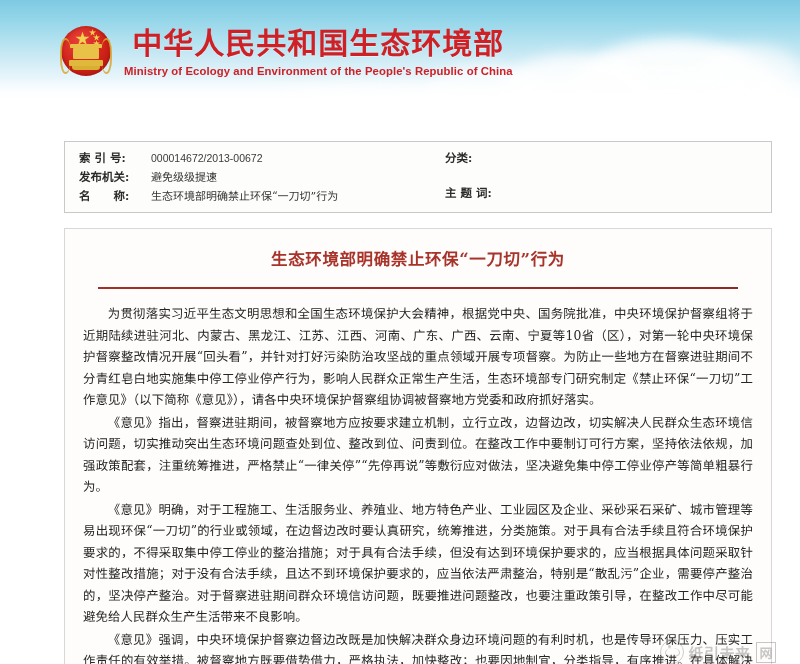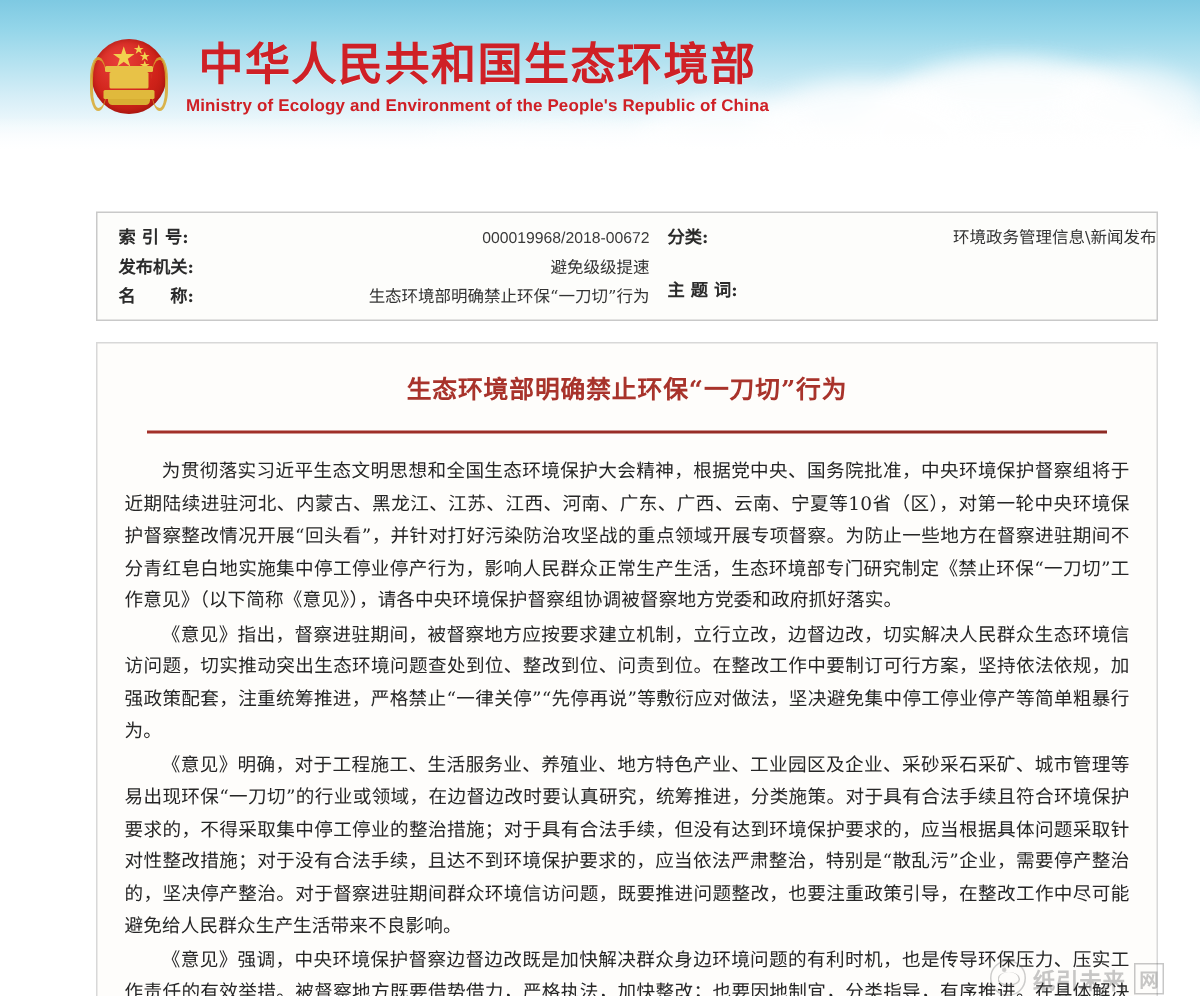--- a/index.html
+++ b/index.html
@@ -177,21 +177,20 @@
     gap: 2px;
   }
   .meta-col.left  { width: 368px; padding-left: 14px; box-sizing: border-box; }
   .meta-col.right { flex: 1; padding-left: 12px; box-sizing: border-box; }
 
   .meta-row {
     display: flex;
     align-items: baseline;
     min-height: 17px;
     line-height: 17px;
-    justify-content: space-between;
   }
   .meta-label {
     font-family: "DejaVu Serif", "Liberation Serif", serif;
     font-size: 11.5px;
     font-weight: 700;
     color: #2b2b2b;
     white-space: nowrap;
     flex: 0 0 auto;
   }
   .meta-label.w-left  { width: 72px; }
@@ -339,36 +338,35 @@
         <div class="brand-cn">中华人民共和国生态环境部</div>
         <div class="brand-en">Ministry of Ecology and Environment of the People's Republic of China</div>
       </div>
     </div>
   </div>
 
   <div class="meta-box">
     <div class="meta-col left">
       <div class="meta-row">
         <span class="meta-label w-left">索 引 号:</span>
-        <span class="meta-value">000019968/2018-00672</span>
+        <span class="meta-value">000014672/2013-00672</span>
       </div>
       <div class="meta-row">
         <span class="meta-label w-left">发布机关:</span>
         <span class="meta-value cn">避免级级提速</span>
       </div>
       <div class="meta-row">
         <span class="meta-label w-left">名　　称:</span>
         <span class="meta-value cn">生态环境部明确禁止环保“一刀切”行为</span>
       </div>
     </div>
 
     <div class="meta-col right">
       <div class="meta-row">
         <span class="meta-label w-right">分类:</span>
-        <span class="meta-value cn">环境政务管理信息\新闻发布</span>
       </div>
       <div class="meta-row spacer"></div>
       <div class="meta-row">
         <span class="meta-label w-right">主 题 词:</span>
         <span class="meta-value cn"></span>
       </div>
     </div>
   </div>
 
   <div class="article">

